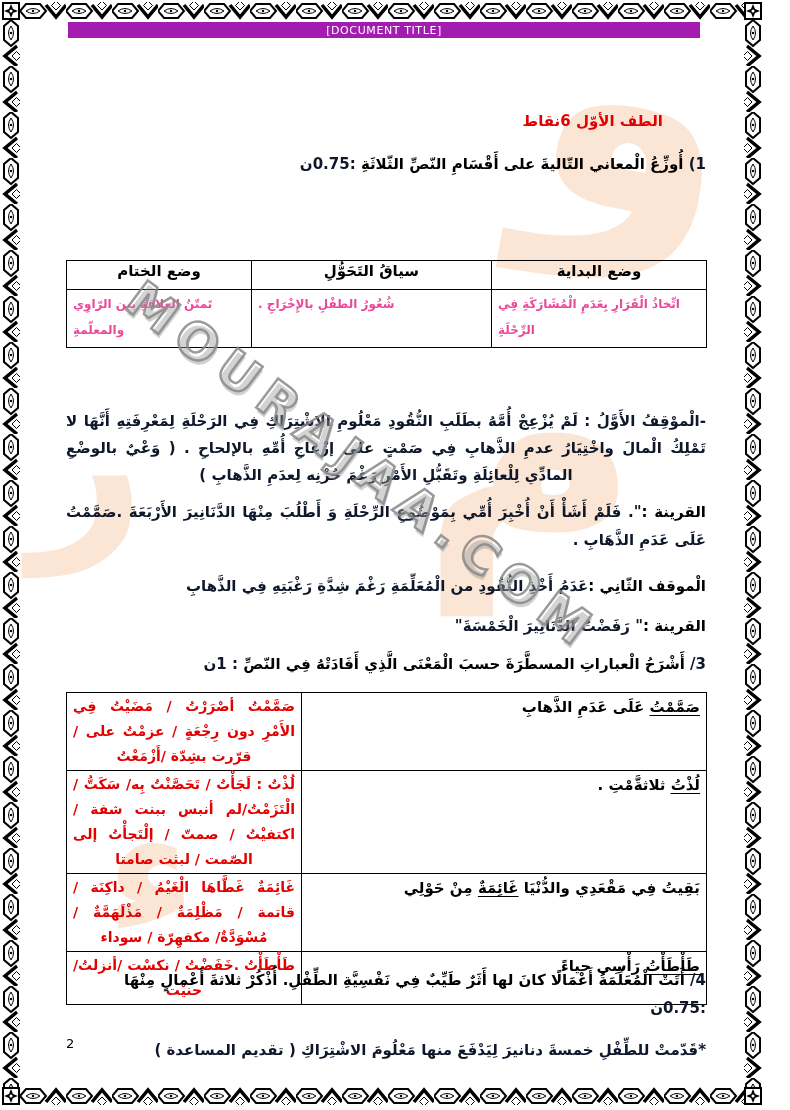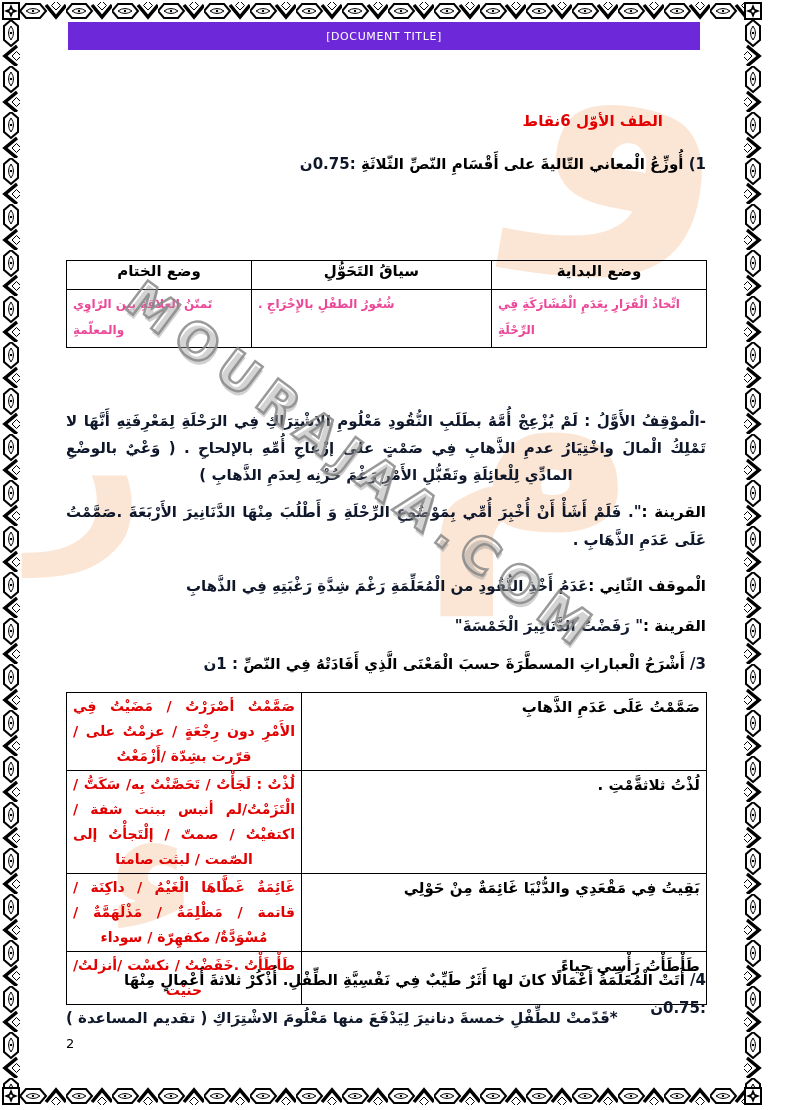--- a/index.html
+++ b/index.html
@@ -5,34 +5,34 @@
   html,body{margin:0;padding:0;background:#e8e8e8;}
   .page{
     position:relative; width:790px; height:1110px; background:#ffffff;
     margin:0 auto; overflow:hidden;
     font-family:"DejaVu Sans","Liberation Sans",sans-serif;
   }
   
   .frame-part{position:absolute; z-index:1;}
   
   .title-bar{
-    position:absolute; left:68px; top:22px; width:632px; height:28px;
-    background:#6d28d9; color:#fff; display:flex; align-items:center; justify-content:center;
+    position:absolute; left:68px; top:22px; width:632px; height:16px;
+    background:#a21caf; color:#fff; display:flex; align-items:center; justify-content:center;
     font-size:11px; letter-spacing:.6px; z-index:3;
   }
   
   .blk{
     position:absolute; left:66px; width:640px; direction:rtl; text-align:right;
     font-weight:bold; color:#000; font-size:15px; line-height:28px; z-index:3;
   }
   .just{text-align:justify;}
   .red{color:#0f172a;}
   .center-last{text-align:justify; text-align-last:center;}
-  .centered{text-align:left;}
-  .u{text-underline-offset:3px;}
+  .centered{text-align:right;margin-top:32px;}
+  .u{text-decoration:underline; text-underline-offset:3px;}
   .section-title{
     position:absolute; right:127px; top:112px; direction:rtl;
     color:#e30000; font-weight:bold; font-size:15px; z-index:3;
   }
   
   table.doc{
     position:absolute; left:66px; border-collapse:collapse; direction:rtl;
     z-index:3; table-layout:fixed; background:transparent;
   }
   table.doc td,table.doc th{

